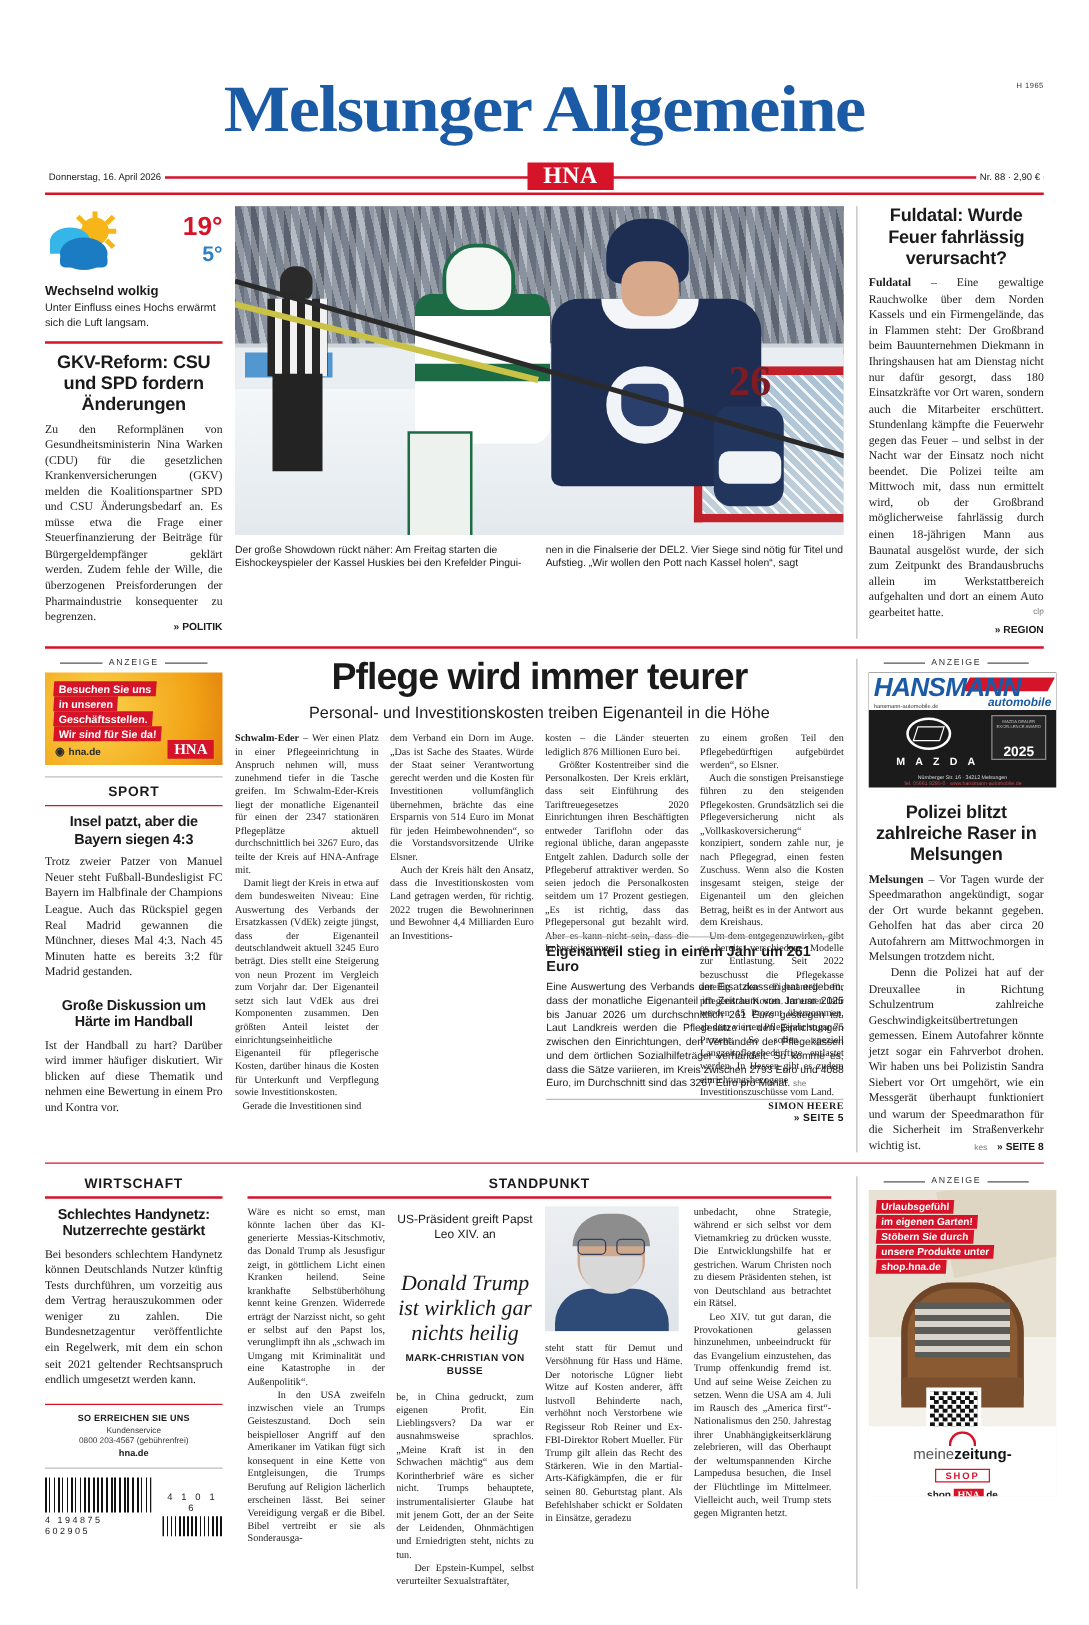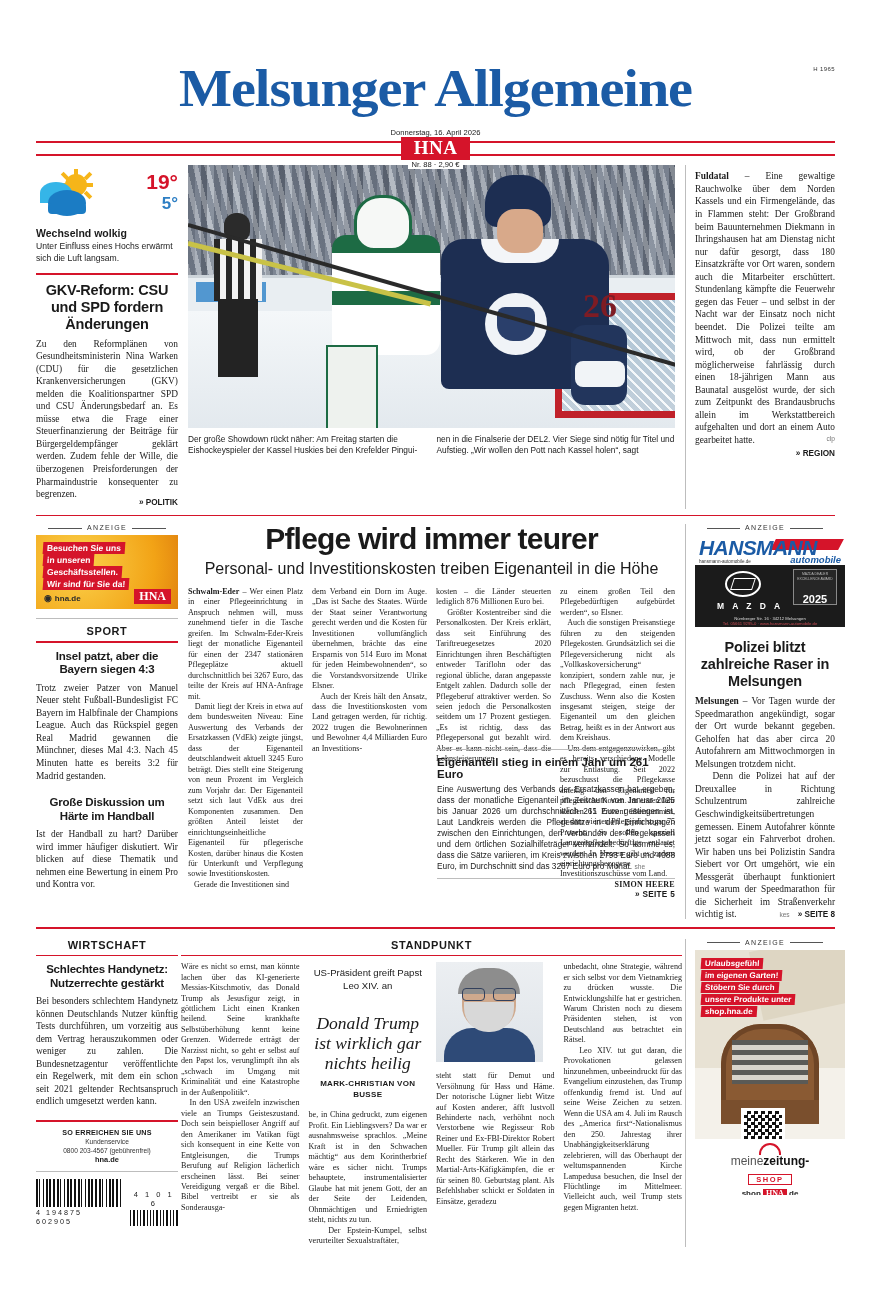--- a/index.html
+++ b/index.html
@@ -25,21 +25,21 @@
     font-size: 53px;
     letter-spacing: -1px;
     color: #1b5ba5;
     line-height: 1;
     transform: scaleX(1.06);
   }
   .mast-bar {
     position: relative;
     margin-top: 13px;
     height: 26px;
-    display: flex; align-items: center; justify-content: space-between; flex-direction: column;
+    display: flex; align-items: center; justify-content: space-between;
   }
   .mast-bar:before {
     content: ""; position: absolute; left: 0; right: 0; top: 50%;
     height: 2.4px; background: #d5142a;
   }
   .mast-date, .mast-issue {
     position: relative; z-index: 2; background: #fff;
     font-size: 7.6px; color: #1a1a1a; padding: 0 3px;
   }
   .hna-logo {
@@ -173,32 +173,32 @@
   .ad-hans .award { position:absolute; right:8px; top:34px; width:44px; height:36px; border:1px solid #8a8a8a; background:#262626; text-align:center;}
   .ad-hans .award .yr{ color:#fff; font-size:11px; font-weight:bold; margin-top:12px;}
   .ad-hans .award .tt{ color:#bbb; font-size:3.4px; line-height:1.35; margin-top:2px;}
   .ad-hans .addr { position:absolute; left:0; right:0; bottom:6px; text-align:center; color:#ddd; font-size:4.2px;}
   .ad-hans .addr2 { position:absolute; left:0; right:0; bottom:1px; text-align:center; color:#c94a52; font-size:4.2px;}
 
   .lead-title {
     text-align: center; font-weight: bold; font-size: 30px;
     letter-spacing: -.8px; line-height: 1.02;
   }
-  .lead-sub { text-align: center; font-size: 16px; margin-top: 5px; font-weight: 400;}
+  .lead-sub { text-align: center; font-size: 13px; margin-top: 5px; font-weight: 400;}
   .lead-cols { display: flex; gap: 9px; margin-top: 9px; }
   .lead-cols .c { flex: 1; font-family:"Liberation Serif", serif; font-size: 8.1px; line-height: 1.295; text-align: justify; hyphens:auto;}
   .lead-cols .c b { font-weight: bold; }
 
   .box-hl { font-size: 11.5px; font-weight: bold; margin-bottom: 4px;}
   .box-body { font-size: 8.3px; line-height: 1.33; text-align: justify; }
   .sig { font-size: 8px; font-weight: bold; text-align:right; letter-spacing:.3px;}
   .sig-small { font-size: 6.6px; color:#777; text-align:right;}
 
   
-  .bottom-section { display:flex; gap:3px; margin-top: 10px;}
+  .bottom-section { display:flex; gap:20px; margin-top: 10px;}
   .sec-label { font-size: 11px; font-weight: bold; letter-spacing: .6px; text-align:center;}
   .standpunkt-head { position:relative; }
   .sp-kicker { font-size:9.6px; text-align:center; line-height:1.3; margin-top:5px;}
   .sp-title { font-family:"Liberation Serif", serif; font-style: italic; font-size: 17.5px; text-align:center; line-height:1.15; margin-top:21px;}
   .sp-author { font-size:8px; font-weight:bold; text-align:center; letter-spacing:.3px; margin-top:6px;}
   .sp-portrait { width: 107px; height: 100px; background: linear-gradient(#eceff2,#dfe4e9); position:relative; overflow:hidden; flex:none;}
   .pt-head { position:absolute; left:26px; top:10px; width:54px; height:58px; background:#cfa98d; border-radius:26px 26px 24px 24px;}
   .pt-hair { position:absolute; left:22px; top:6px; width:62px; height:26px; background:#8d8d8d; border-radius:30px 30px 0 0;}
   .pt-beard { position:absolute; left:28px; top:40px; width:50px; height:30px; background:#d8d8d8; border-radius:0 0 24px 24px;}
   .pt-glass { position:absolute; left:26px; top:26px; width:54px; height:13px; }
@@ -334,20 +334,21 @@
             </div>
         </div>
       </div>
       <div class="cap-cols">
         <div class="cap-col">Der große Showdown rückt näher: Am Freitag starten die Eishockeyspieler der Kassel Huskies bei den Krefelder Pingui-</div>
         <div class="cap-col">nen in die Finalserie der DEL2. Vier Siege sind nötig für Titel und Aufstieg. „Wir wollen den Pott nach Kassel holen“, sagt</div>
       </div>
     </div>
 
     <div class="col-right">
+      <div class="hl-sans">Fuldatal: Wurde Feuer fahrlässig verursacht?</div>
       <div class="body-serif">
         <b>Fuldatal</b>
         <span>– Eine gewaltige Rauchwolke über dem Norden Kassels und ein Firmengelände, das in Flammen steht: Der Großbrand beim Bauunternehmen Diekmann in Ihringshausen hat am Dienstag nicht nur dafür gesorgt, dass 180 Einsatzkräfte vor Ort waren, sondern auch die Mitarbeiter erschüttert. Stundenlang kämpfte die Feuerwehr gegen das Feuer – und selbst in der Nacht war der Einsatz noch nicht beendet. Die Polizei teilte am Mittwoch mit, dass nun ermittelt wird, ob der Großbrand möglicherweise fahrlässig durch einen 18-jährigen Mann aus Baunatal ausgelöst wurde, der sich zum Zeitpunkt des Brandausbruchs allein im Werkstattbereich aufgehalten und dort an einem Auto gearbeitet hatte.</span>
       </div>
       <div style="display:flex;justify-content:flex-end;align-items:baseline;gap:5px;margin-top:-11px;">
         <span class="sig-small">clp</span>
       </div>
       <div style="text-align:right;"><span class="ref">» REGION</span></div>
     </div>
   </div>

